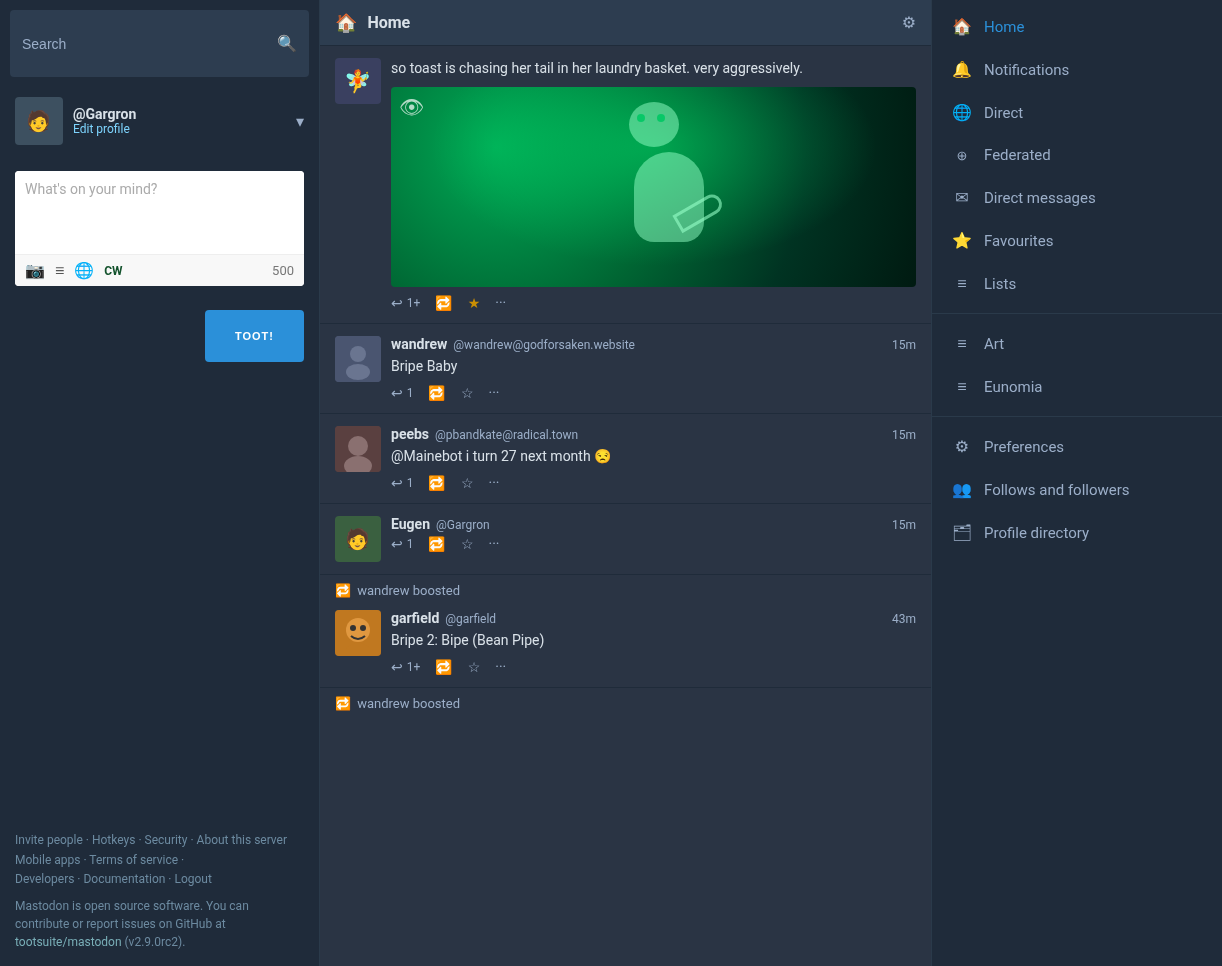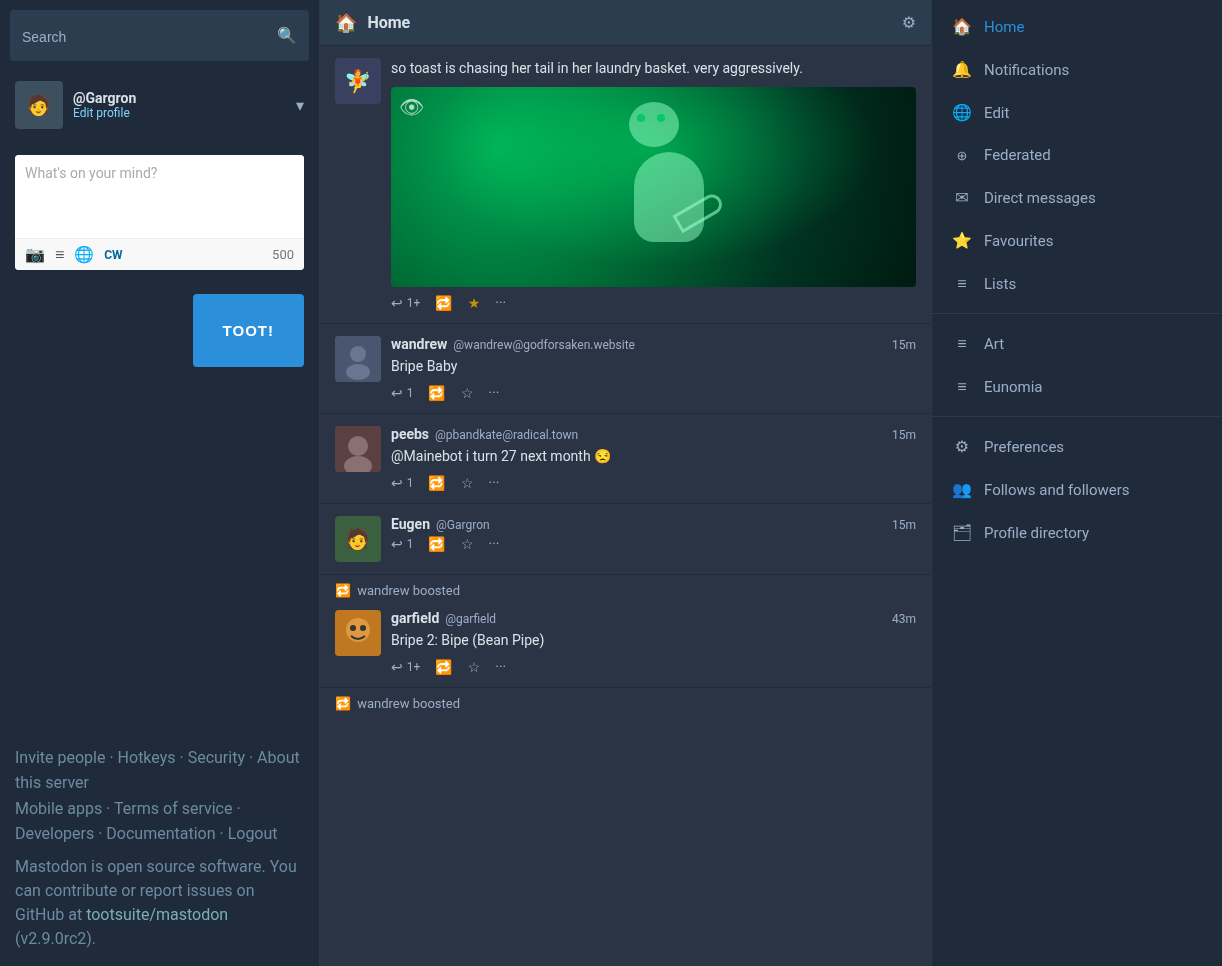--- a/index.html
+++ b/index.html
@@ -18,25 +18,25 @@
       width: 320px;
       background: #1f2b3a;
       display: flex;
       flex-direction: column;
       flex-shrink: 0;
       border-right: 1px solid #2a3a4a;
     }
 
     .search-bar {
       display: flex;
-      align-items: flex-end;
+      align-items: center;
       background: #2d3d50;
       margin: 10px;
       border-radius: 4px;
-      padding: 16px 12px;
+      padding: 24px 12px;
       gap: 16px;
     }
     .search-bar input {
       background: transparent;
       border: none;
       color: #9baec8;
       font-size: 14px;
       flex: 1;
       outline: none;
     }
@@ -103,31 +103,31 @@
     .toot-button-row {
       padding: 8px 15px;
       display: flex;
       justify-content: flex-end;
     }
     .toot-btn {
       background: #2b90d9;
       color: #fff;
       border: none;
       border-radius: 4px;
-      padding: 28px 30px;
-      font-size: 15px;
+      padding: 20px 30px;
+      font-size: 11px;
       font-weight: bold;
       cursor: pointer;
       letter-spacing: 1px;
     }
 
     .sidebar-footer {
       margin-top: auto;
       padding: 15px;
-      font-size: 16px;
+      font-size: 12px;
       color: #6c8aa0;
       line-height: 1.8;
     }
     .sidebar-footer a { color: #6c8aa0; text-decoration: none; }
     .footer-links { margin-bottom: 8px; line-height: 1.6; }
     .mastodon-info { color: #6c8aa0; line-height: 1.5; }
     .mastodon-info a { color: #79aeb7; }
 
     
     .main-feed {
@@ -346,21 +346,21 @@
     </div>
     <span class="profile-arrow">▾</span>
   </div>
 
   <div class="compose-box">
     <textarea class="compose-textarea" placeholder="What's on your mind?" style=""></textarea>
     <div class="compose-toolbar">
       <span class="compose-toolbar-icon">📷</span>
       <span class="compose-toolbar-icon">≡</span>
       <span class="compose-toolbar-icon">🌐</span>
-      <span class="compose-toolbar-icon" style="font-size:12px;font-weight:bold;color:#0369a1;">CW</span>
+      <span class="compose-toolbar-icon" style="font-size:12px;font-weight:bold;color:#14532d;">CW</span>
       <span class="compose-toolbar-spacer"></span>
       <span class="compose-char-count">500</span>
     </div>
   </div>
 
   <div class="toot-button-row">
     <button class="toot-btn">TOOT!</button>
   </div>
 
   <div class="sidebar-footer">
@@ -576,21 +576,21 @@
       <span>Home</span>
     </div>
 
     <div class="right-nav-item">
       <span class="right-nav-icon">🔔</span>
       <span>Notifications</span>
     </div>
 
     <div class="right-nav-item">
       <span class="right-nav-icon">🌐</span>
-      <span>Edit</span>
+      <span>Direct</span>
     </div>
 
     <div class="right-nav-item">
       <span class="right-nav-icon" style="font-size:13px;">⊕</span>
       <span>Federated</span>
     </div>
 
     <div class="right-nav-item">
       <span class="right-nav-icon">✉</span>
       <span>Direct messages</span>

